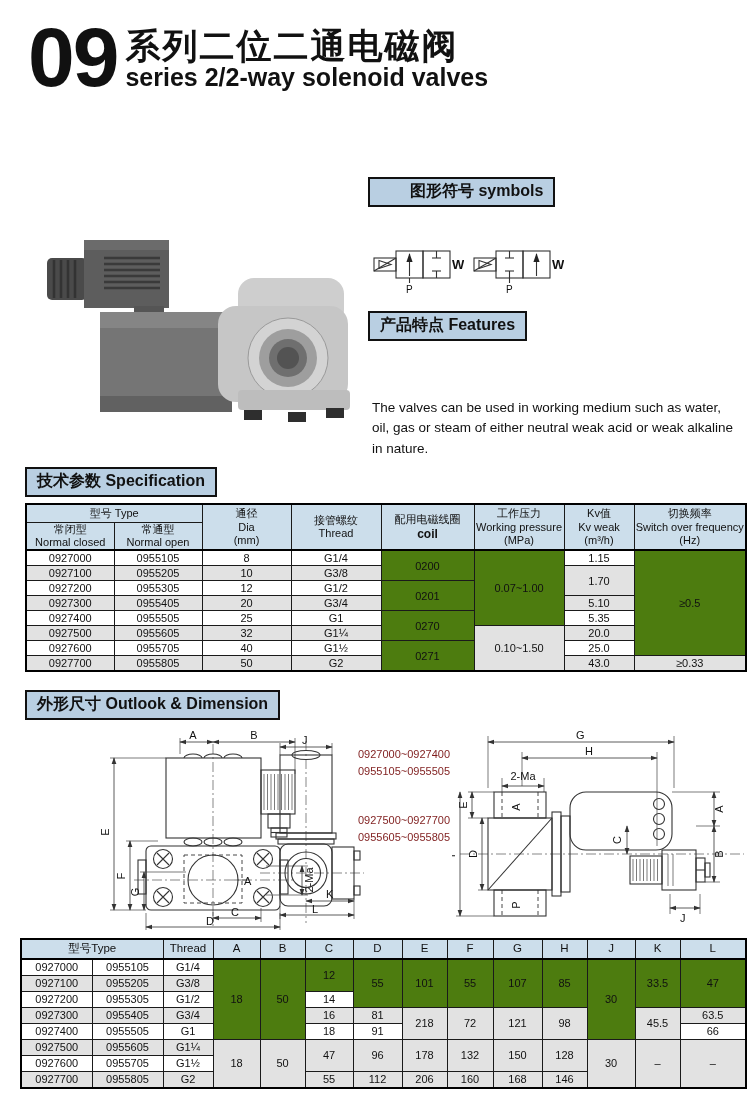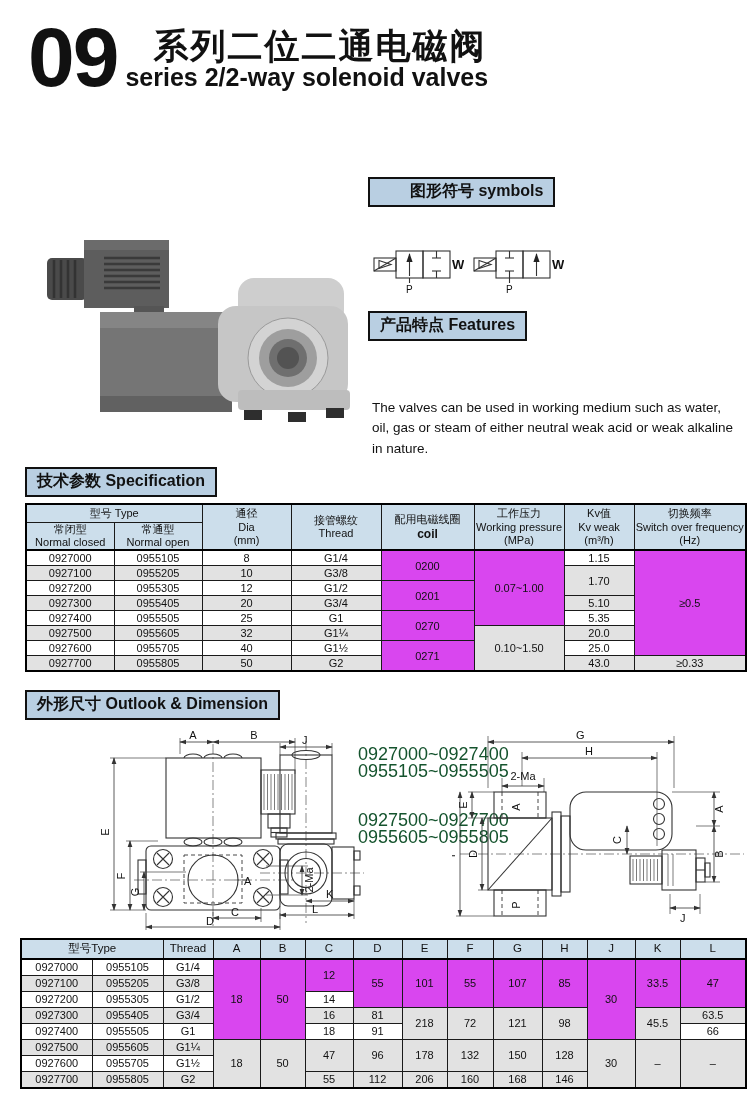--- a/index.html
+++ b/index.html
@@ -2,21 +2,21 @@
 <html><head>
 <meta charset="utf-8">
 <style>
   html,body{margin:0;padding:0;background:#fff;}
   .page{position:relative;width:750px;height:1096px;background:#fff;overflow:hidden;
         font-family:"Liberation Sans","DejaVu Sans",sans-serif;color:#111;}
   
   .hdr{position:absolute;left:28px;top:20px;display:flex;align-items:flex-start;}
   .series{font-size:84px;font-weight:bold;line-height:0.9;letter-spacing:-2px;}
   .titles{margin-left:8px;padding-top:8px;}
-  .t-cn{font-size:35px;font-weight:bold;letter-spacing:2px;line-height:1.0;margin-left:28px;}
+  .t-cn{font-size:35px;font-weight:bold;letter-spacing:2px;line-height:1.0;}
   .t-en{font-size:25px;font-weight:bold;line-height:1.0;margin-top:2px;}
   
   .sec-h{position:absolute;display:inline-block;background:#b9cfe2;border:2px solid #111;
          font-weight:bold;font-size:16px;padding:2px 10px 3px;white-space:nowrap;}
   
   .feat-cn{position:absolute;left:372px;top:352px;width:368px;font-size:14.5px;line-height:1.55;letter-spacing:1px;}
   .feat-en{position:absolute;left:372px;top:398px;width:368px;font-size:13.5px;line-height:1.5;}
   
   table{border-collapse:collapse;table-layout:fixed;position:absolute;background:#fff;}
   th,td{border:1px solid #1a1a1a;text-align:center;vertical-align:middle;padding:0;overflow:hidden;}
@@ -24,31 +24,31 @@
   thead th{background:#ccdeeb;font-weight:normal;font-size:11px;line-height:1.2;}
   thead{border-bottom:2px solid #000;}
   .spec{left:25px;top:503px;width:720px;}
   .spec thead tr:first-child th{height:17px;}
   .spec tbody td{height:14px;font-size:11px;line-height:14px;}
   .dims{left:20px;top:938px;width:726px;}
   .dims thead th{height:18px;font-size:11.5px;}
   .dims tbody td{height:15px;font-size:11px;line-height:15px;}
   tr.g td{background:#e2e2e2;}
   td.g{background:#e2e2e2;}
-  td.w{background:#d946ef;}
+  td.w{background:#4d7c0f;}
   .coil-en{font-weight:bold;font-size:12px;}
   
   .drw{position:absolute;}
   .ln{fill:none;stroke:#333;stroke-width:1.1;}
   .thin{fill:none;stroke:#444;stroke-width:0.7;}
   .dim{fill:none;stroke:#333;stroke-width:0.8;}
   .dash{fill:none;stroke:#333;stroke-width:0.9;stroke-dasharray:4 3;}
   .cline{fill:none;stroke:#555;stroke-width:0.7;stroke-dasharray:10 3 2 3;}
   .dt{font-size:11px;fill:#111;}
-  .ranges{position:absolute;left:358px;width:150px;font-size:18px;line-height:17px;color:#14532d;}
+  .ranges{position:absolute;left:358px;width:150px;font-size:11px;line-height:17px;color:#7f1d1d;}
   .symw{font-size:13px;font-weight:bold;fill:#111;}
   .symp{font-size:10px;fill:#111;}
 </style>
 </head>
 <body>
 
 <div class="page">
 
   <div class="hdr">
     <div class="series">09</div>

